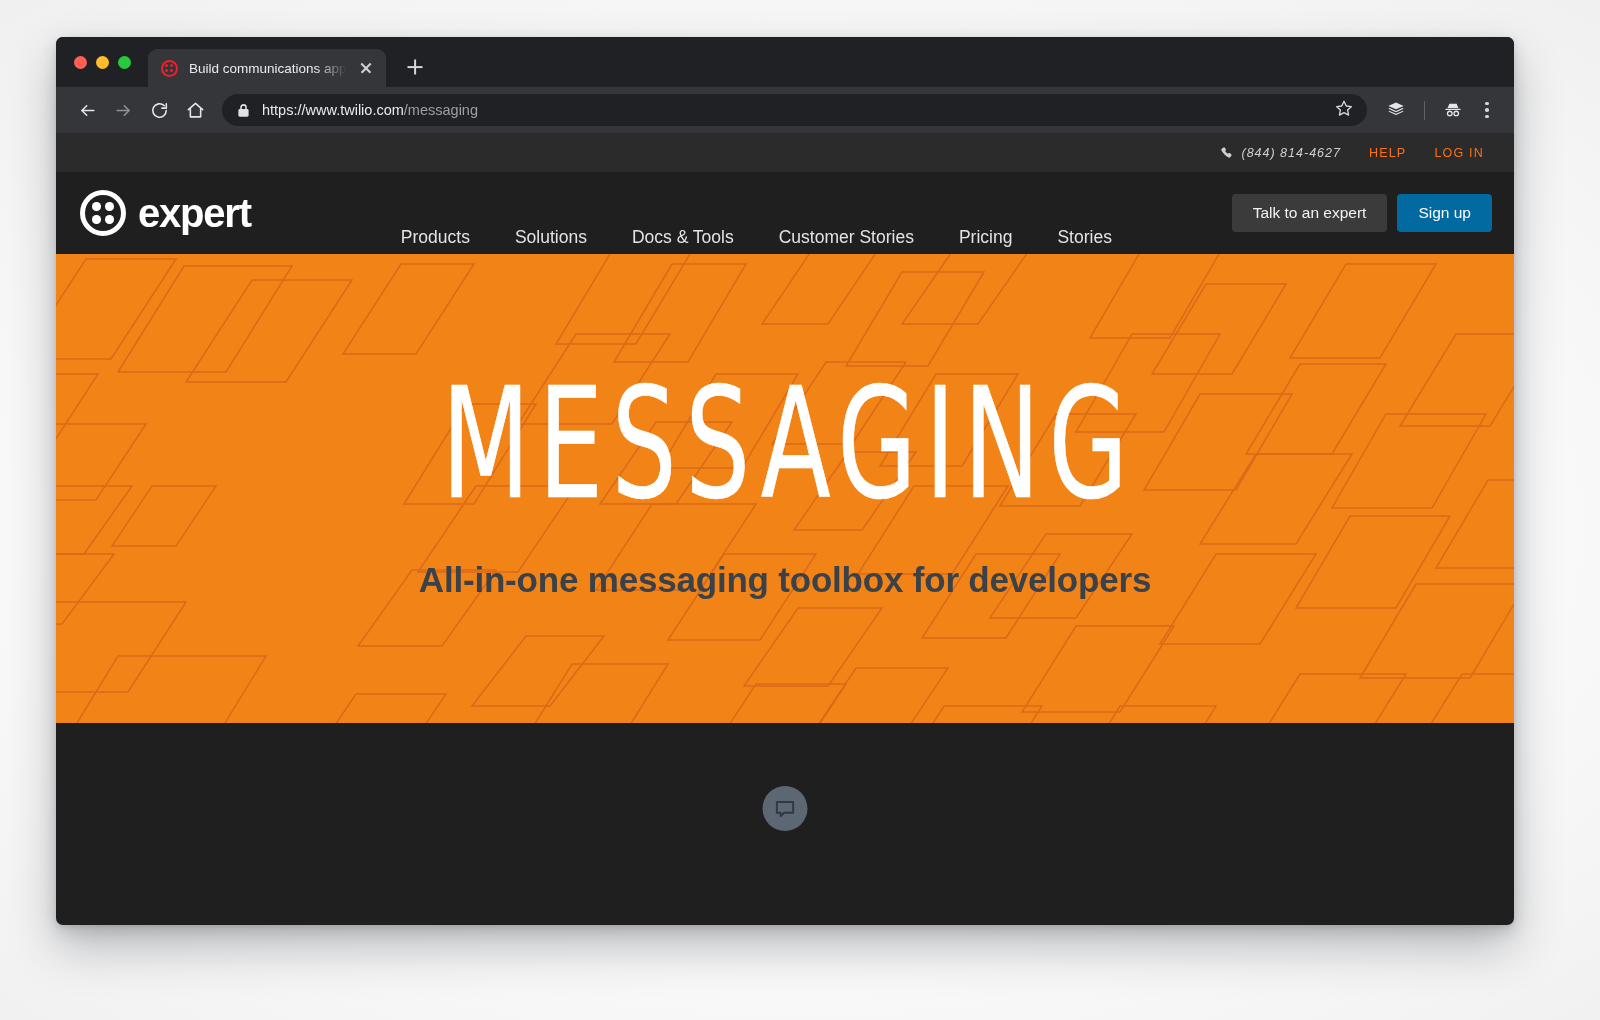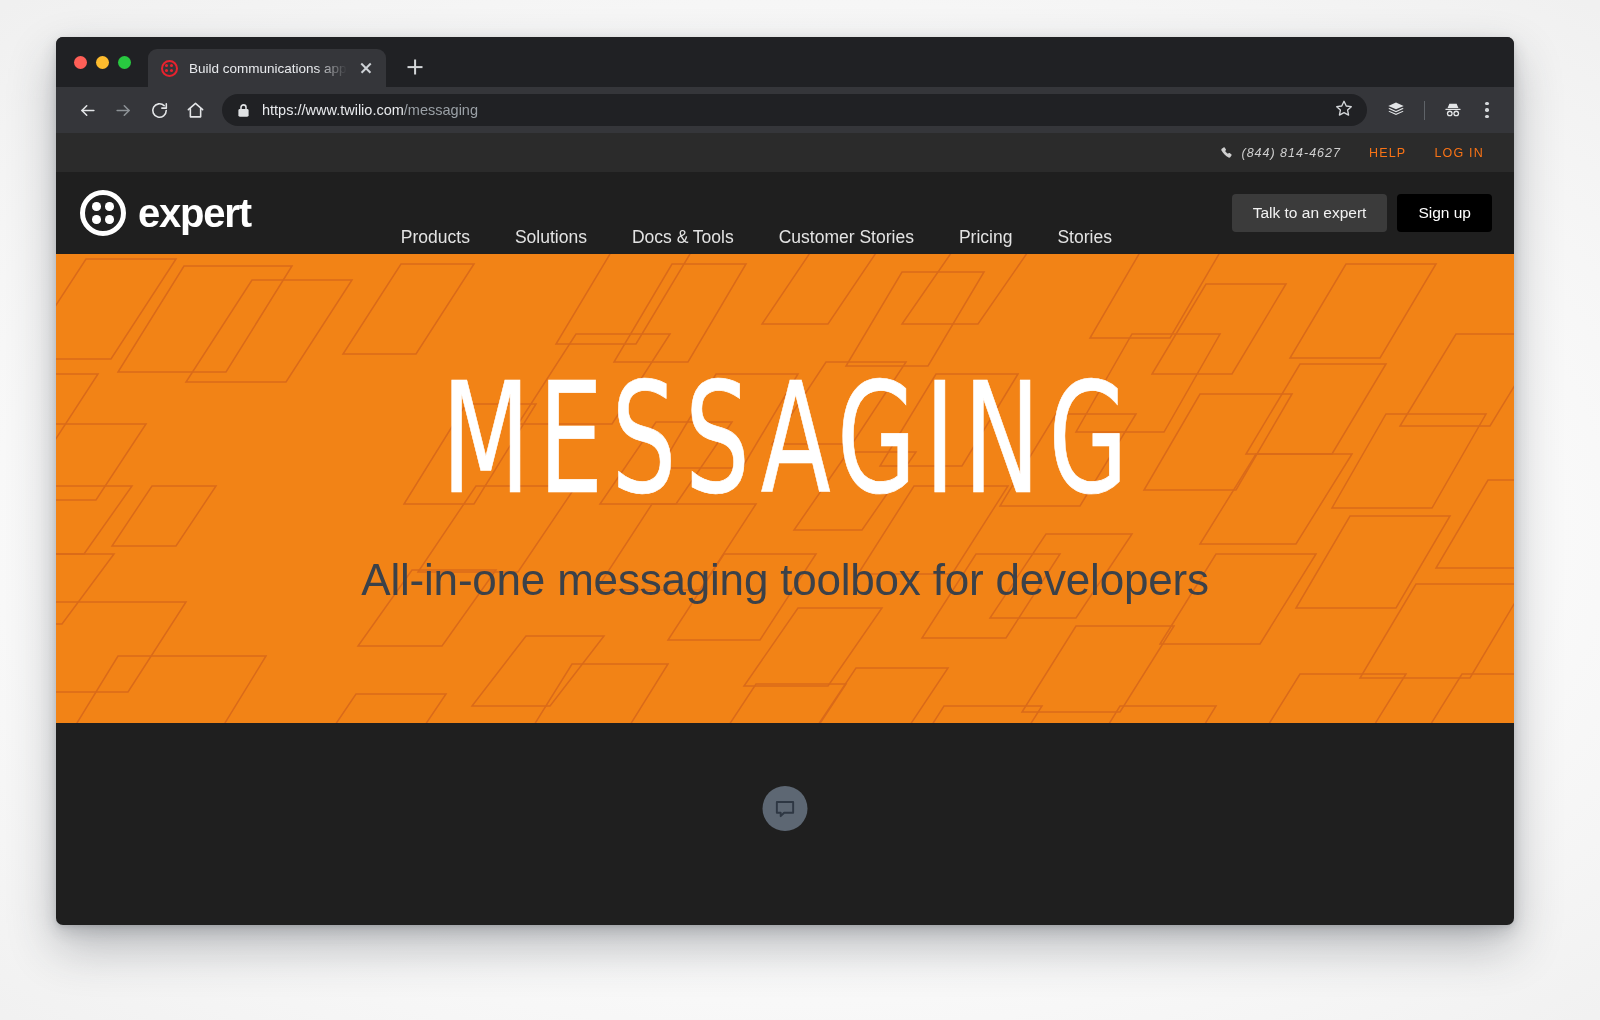--- a/index.html
+++ b/index.html
@@ -167,21 +167,21 @@
     margin-left:150px;
   }
   .nav-link { font-size:17.5px; color:#e3e3e3; white-space:nowrap;margin-top:48px; }
 
   .nav-ctas { margin-left:auto; display:flex; align-items:flex-start; gap:10px; }
   .btn {
     font-size:15.5px; border-radius:4px;
     padding:11px 21px; white-space:nowrap; line-height:1;
   }
   .btn-expert { background:#3b3b3b; color:#f2f2f2; }
-  .btn-signup { background:#000000; color:#ffffff; }
+  .btn-signup { background:#0369a1; color:#ffffff; }
 
   
   .hero {
     height:469px; position:relative; overflow:hidden;
     background:#f28316;
     display:flex; flex-direction:column;
     align-items:center; justify-content:center;
   }
   .hero-pattern { position:absolute; inset:0; }
   .hero-inner { position:relative; z-index:2; text-align:center; }
@@ -191,21 +191,21 @@
     color:#ffffff;
     letter-spacing:10px;
     font-weight:100;
     transform:scaleX(0.86) scaleY(1.16);
     transform-origin:center;
     -webkit-text-stroke:0.6px #ffffff;
     padding-left:10px;
   }
   .hero-sub {
     margin-top:50px;
-    font-size:44px; color:#3b4149; font-weight:400;
+    font-size:35px; color:#3b4149; font-weight:700;
     letter-spacing:-0.2px;
   }
 
   
   .footer-strip {
     flex:1; background:#252d38;
     position:relative;
   }
   .chat-btn {
     position:absolute;

